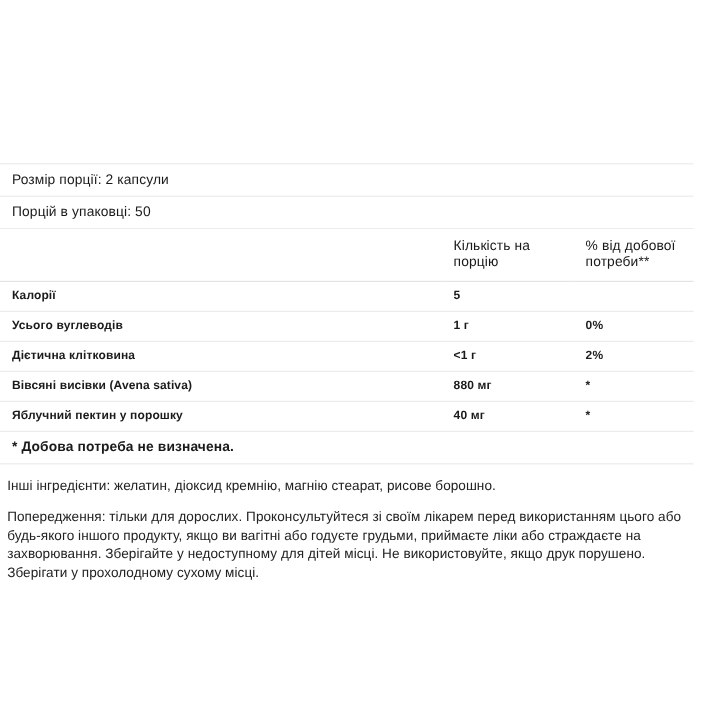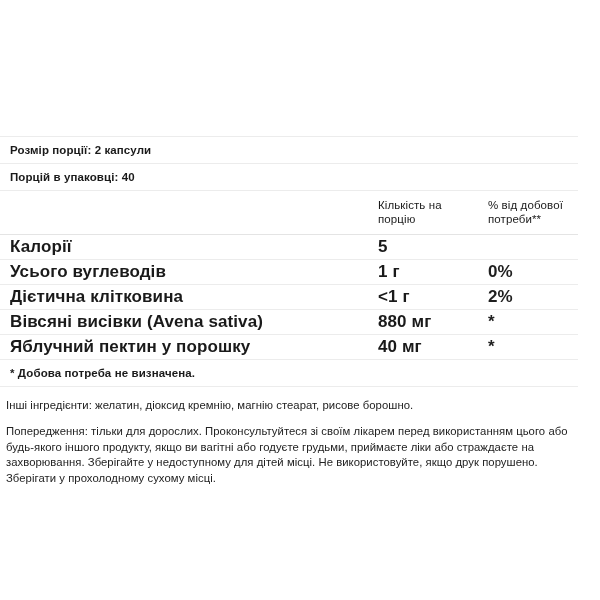--- a/index.html
+++ b/index.html
@@ -32,21 +32,21 @@
   }
 
   
   .serving-block {
     width: 100%;
   }
   .serving-row {
     box-sizing: border-box;
     padding: 6px 10px 6px 10px;
     font-size: 11.5px;
-    font-weight: 700;
+    font-weight: 400;
     letter-spacing: 0.1px;
     line-height: 14px;
     color: #1a1a1a;
     border-bottom: 1px solid #ececec;
   }
   .serving-row.first {
     border-top: 1px solid #ececec;
   }
 
   
@@ -73,21 +73,21 @@
     background: #ffffff;
   }
   .facts-table thead th.col-name {
     padding-left: 10px;
   }
 
   .facts-table tbody td {
     box-sizing: border-box;
     text-align: left;
     vertical-align: middle;
-    font-size: 17px;
+    font-size: 10px;
     font-weight: 700;
     line-height: 14px;
     letter-spacing: 0.1px;
     color: #1a1a1a;
     padding: 5px 8px 5px 10px;
     border-bottom: 1px solid #ececec;
     background: #ffffff;
     height: 24px;
     white-space: nowrap;
     overflow: hidden;
@@ -127,21 +127,21 @@
 </style>
 </head>
 <body>
 
 <div class="page">
 
   <div class="panel">
 
     <div class="serving-block">
       <div class="serving-row first">Розмір порції: 2 капсули</div>
-      <div class="serving-row">Порцій в упаковці: 40</div>
+      <div class="serving-row">Порцій в упаковці: 50</div>
     </div>
 
     <table class="facts-table">
       <colgroup>
         <col class="c-name">
         <col class="c-amt">
         <col class="c-dv">
       </colgroup>
       <thead>
         <tr>

